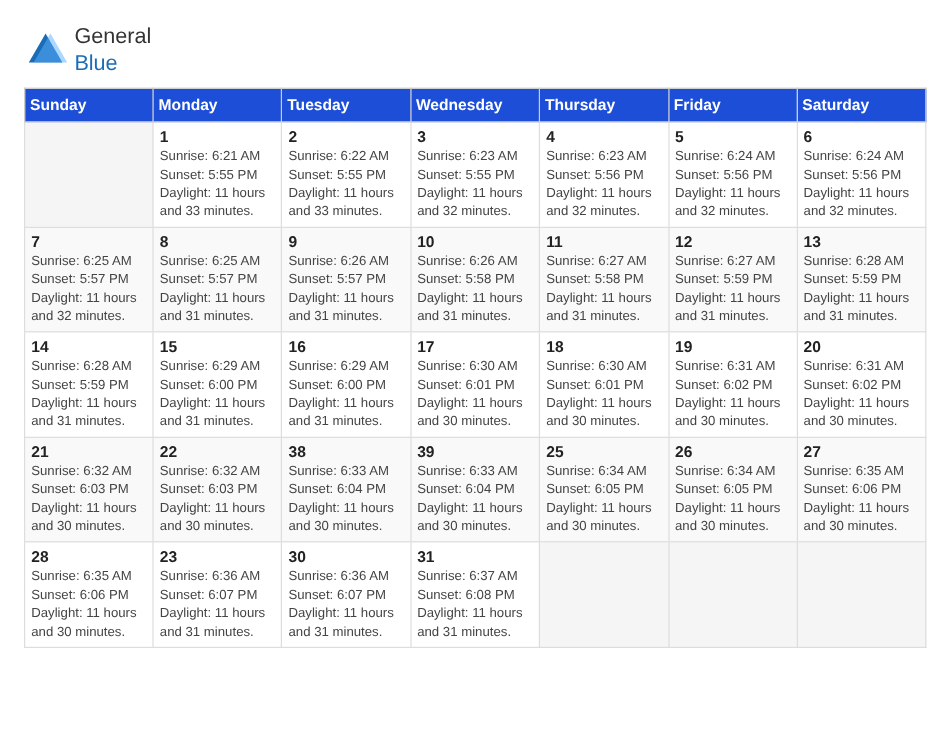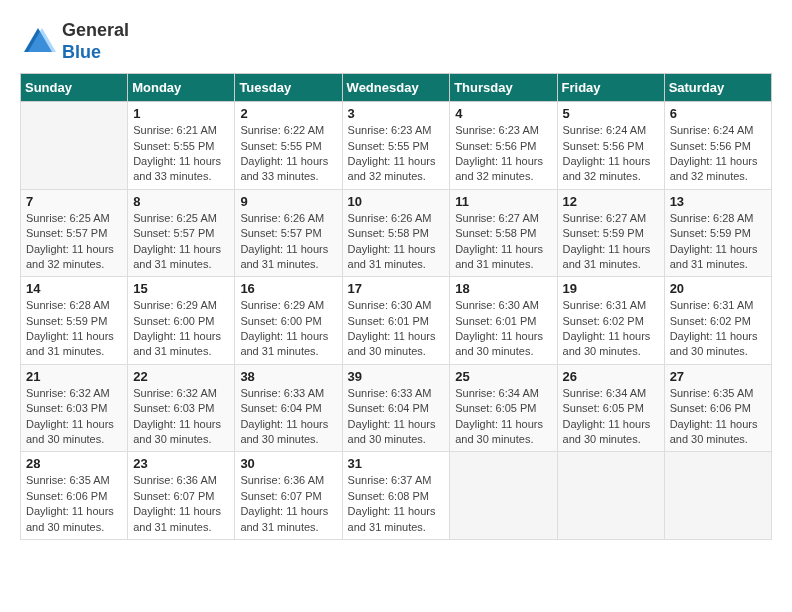--- a/index.html
+++ b/index.html
@@ -16,21 +16,21 @@
       align-items: flex-start;
       margin-bottom: 10px;
     }
     .logo {
       display: flex;
       align-items: center;
       gap: 6px;
     }
     .logo-text {
       font-size: 18px;
-      font-weight: bold;
+      font-weight: normal;
       line-height: 1.2;
     }
     .logo-general { color: #333; }
     .logo-blue { color: #1a6cb5; }
     .logo-icon {
       width: 36px;
       height: 36px;
     }
     .title-block {
       text-align: right;
@@ -44,21 +44,21 @@
     .location {
       font-size: 15px;
       color: #555;
     }
     .calendar {
       width: 100%;
       border-collapse: collapse;
       font-size: 11px;
     }
     .calendar th {
-      background: #0f766e;
+      background: #1d4ed8;
       color: #fff;
       padding: 6px 4px;
       text-align: left;
       font-size: 13px;
       font-weight: bold;
       border: 1px solid #ccc;
     }
     .calendar td {
       border: 1px solid #ddd;
       vertical-align: top;

